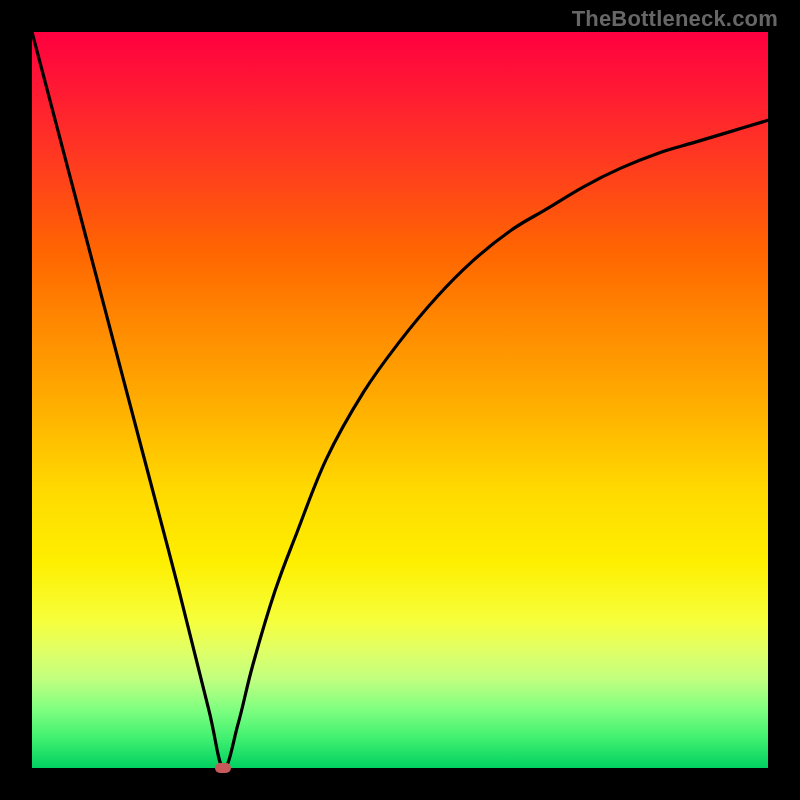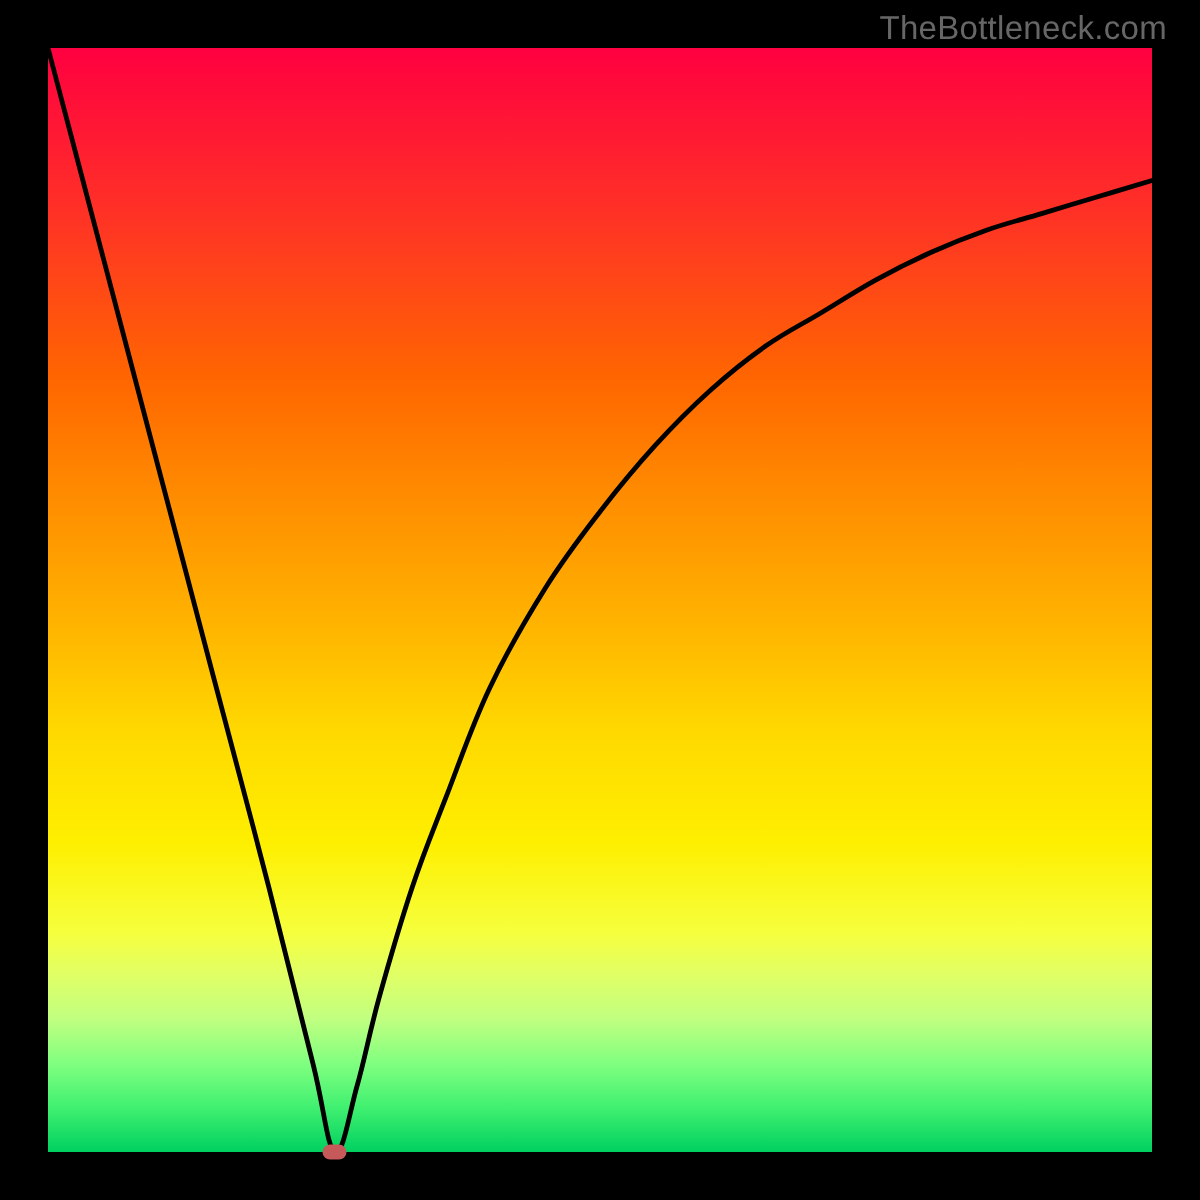--- a/index.html
+++ b/index.html
@@ -40,21 +40,21 @@
       #40f070 96%,
       #00d060 100%
     );
   }
   .watermark {
     position: absolute;
     top: 6px;
     right: 22px;
     color: #666;
     font-size: 22px;
-    font-weight: 400;
+    font-weight: 700;
     letter-spacing: 0.2px;
     pointer-events: none;
   }
   svg.curve {
     position: absolute;
     left: 0;
     top: 0;
     width: 736px;
     height: 736px;
     overflow: visible;

